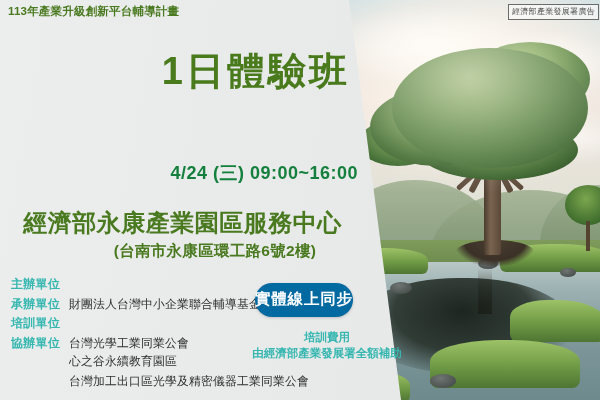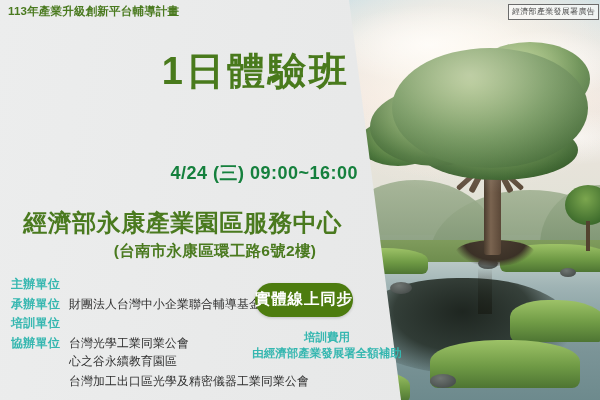--- a/index.html
+++ b/index.html
@@ -173,21 +173,21 @@
   .org-label {
     color:#35b7b0; font-weight:bold; font-size:12px; width:58px; flex:0 0 58px;
     letter-spacing:.3px;
   }
   .org-label.blank { color:transparent; }
   .org-value { color:#2e2e2e; font-size:11.8px; letter-spacing:.2px; }
 
   
   .badge {
     position:absolute; left:255px; top:283px;
-    background:#4d7c0f; color:#ffffff; font-weight:bold; font-size:15.5px;
+    background:#0369a1; color:#ffffff; font-weight:bold; font-size:15.5px;
     padding:6px 0 7px; border-radius:18px; white-space:nowrap;
     letter-spacing:.8px; box-shadow:0 1px 3px rgba(0,0,0,.18);
   }
 
   
   .funding {
     position:absolute; left:252px; top:330px; width:150px; text-align:center;
     color:#35b7b0; font-weight:bold; font-size:11.5px; line-height:15.5px;
     white-space:nowrap;
   }

